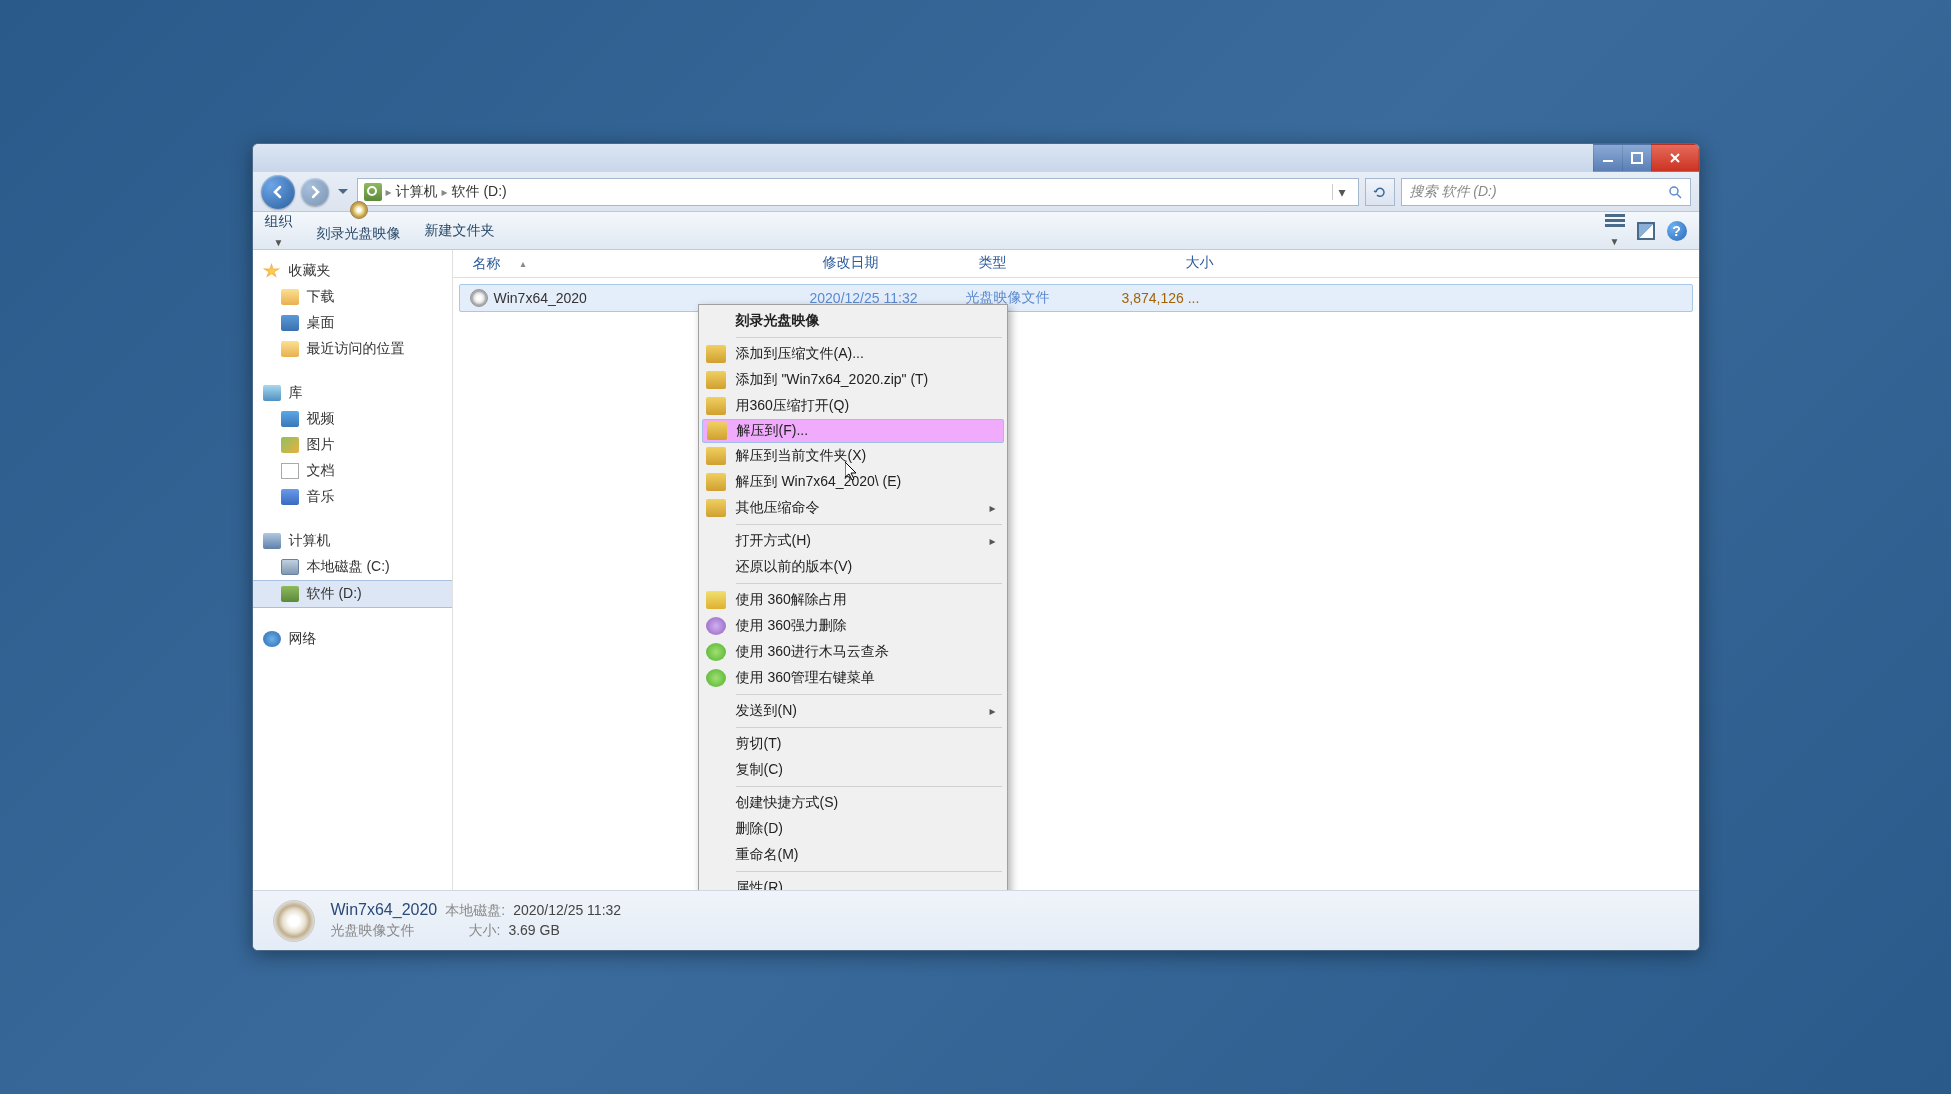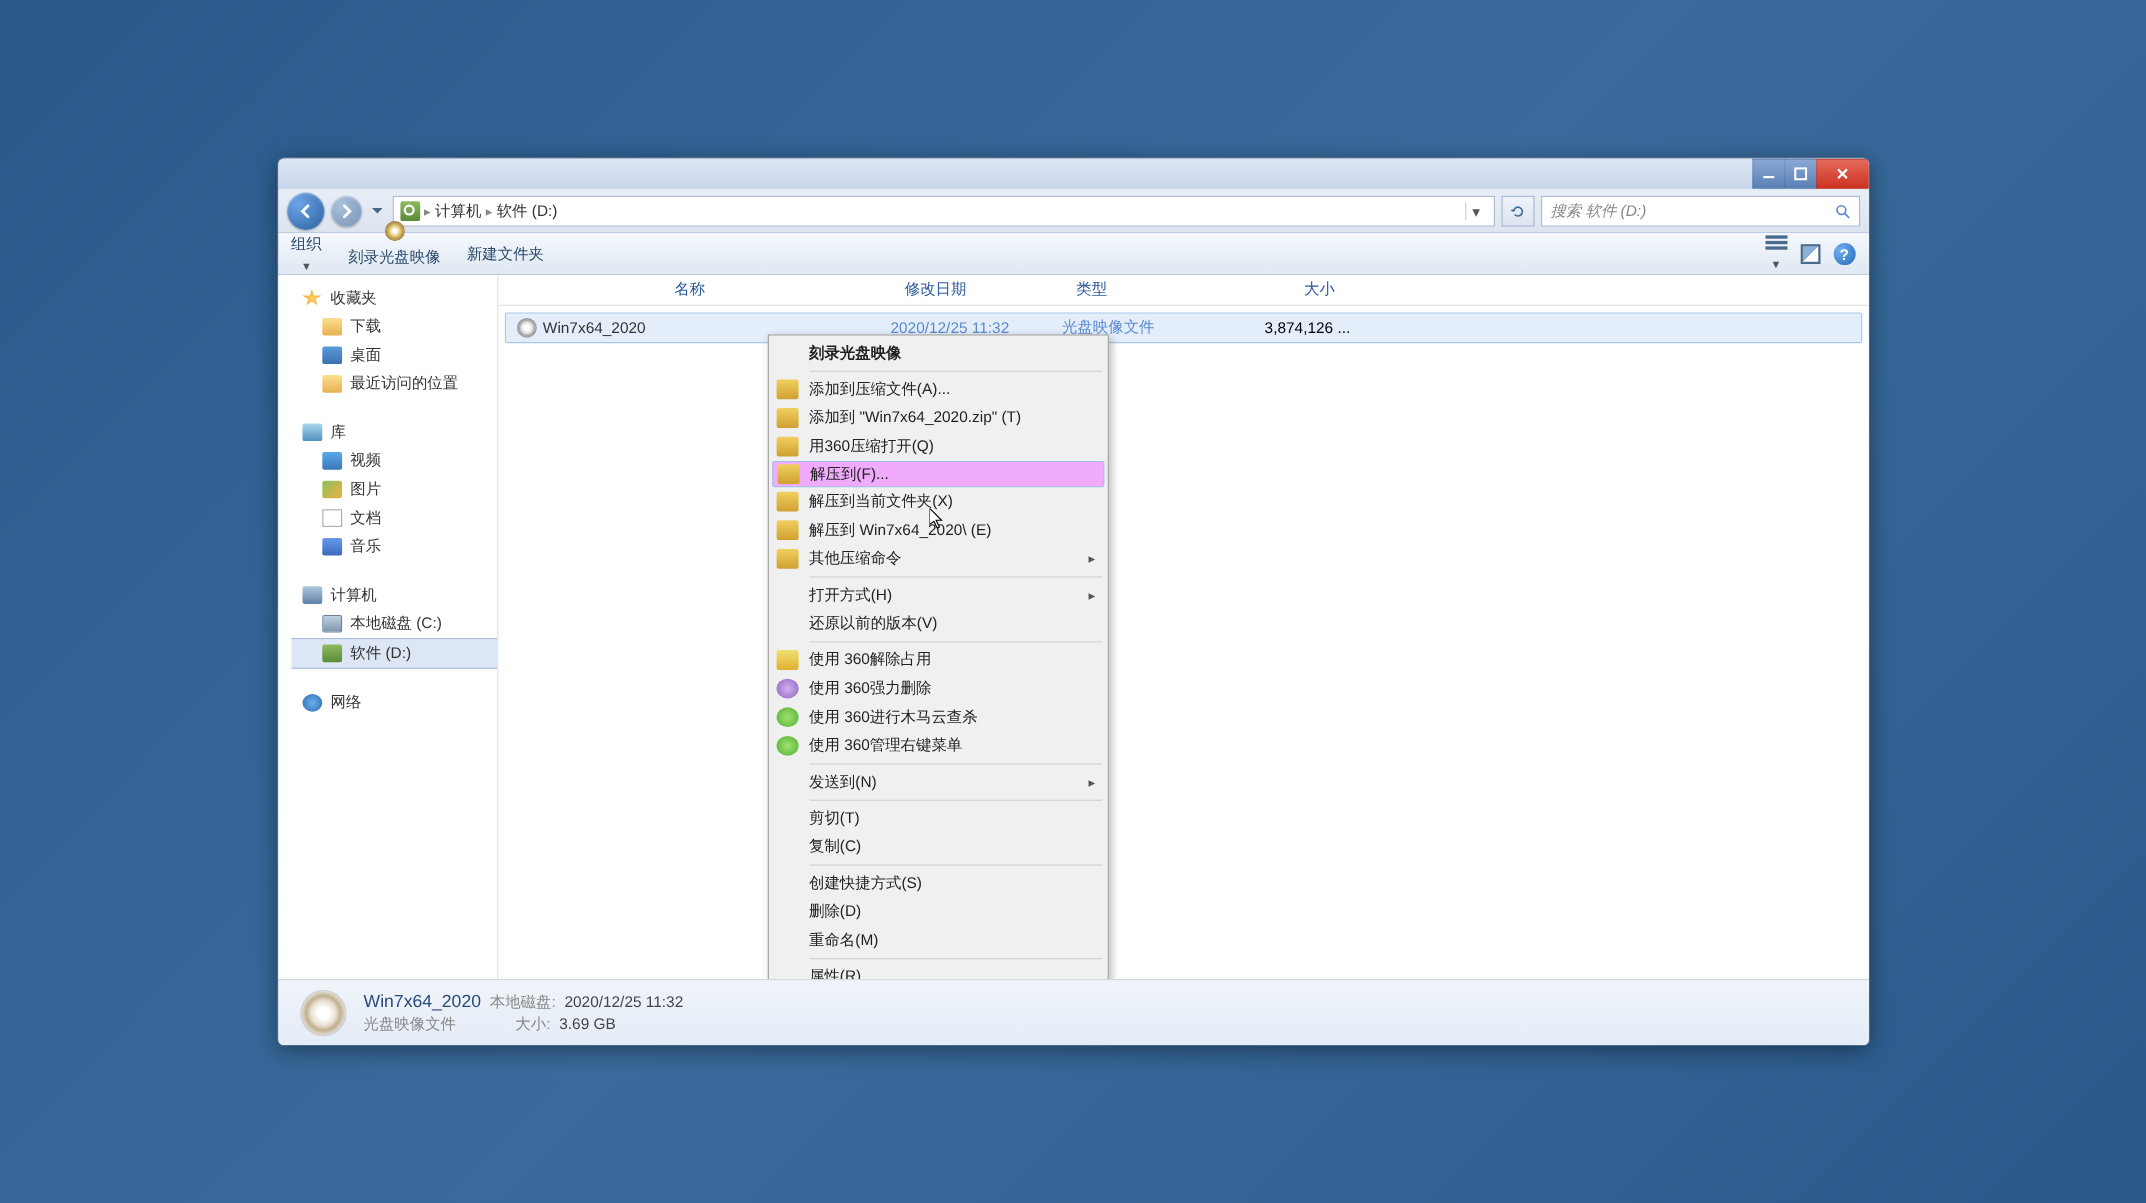--- a/index.html
+++ b/index.html
@@ -146,21 +146,21 @@
       background: #fff;
       overflow: hidden;
     }
     .sidebar {
       width: 200px;
       background: #fff;
       border-right: 1px solid #e0e0e0;
       padding: 8px 0;
       overflow-y: auto;
     }
-    .side-group { margin-bottom: 18px; margin-left: 12px; }
+    .side-group { margin-bottom: 18px; }
     .side-heading {
       display: flex;
       align-items: center;
       gap: 8px;
       padding: 4px 10px;
       color: #333;
     }
     .side-item {
       display: flex;
       align-items: center;
@@ -191,21 +191,21 @@
     .columns {
       display: flex;
       height: 28px;
       border-bottom: 1px solid #e0e0e0;
       color: #2a5a9a;
     }
     .col-h {
       padding: 4px 20px;
       border-right: 1px solid transparent;
     }
-    .col-name { width: 350px; display:flex; align-items:center; gap: 20px; flex-direction: column;}
+    .col-name { width: 350px; display:flex; align-items:center; gap: 20px;}
     .col-date { width: 156px; }
     .col-type { width: 156px; }
     .col-size { width: 120px; text-align:right; }
     .sort-ind { font-size:10px; color:#888;}
     .file-list { flex: 1; padding-top: 6px; }
     .file-row {
       margin: 0 6px;
       height: 28px;
       display: flex;
       align-items: center;
@@ -215,21 +215,21 @@
     }
     .fr-icon {
       width: 18px; height: 18px; margin: 0 6px 0 10px;
       background: radial-gradient(circle,#fff 20%,#e0e0e0 45%,#aaa 60%);
       border-radius: 50%;
       border: 1px solid #999;
     }
     .fr-name { width: 316px; color: #333; }
     .fr-date { width: 156px; color: #5a8ad0; }
     .fr-type { width: 156px; color: #5a8ad0; }
-    .fr-size { width: 106px; color: #000000; text-align:right; }
+    .fr-size { width: 106px; color: #a16207; }
     .context-menu {
       position: absolute;
       left: 245px;
       top: 54px;
       width: 310px;
       background: #f0f0f0;
       border: 1px solid #a0a0a0;
       box-shadow: 3px 3px 8px rgba(0,0,0,0.3);
       padding: 3px;
     }

